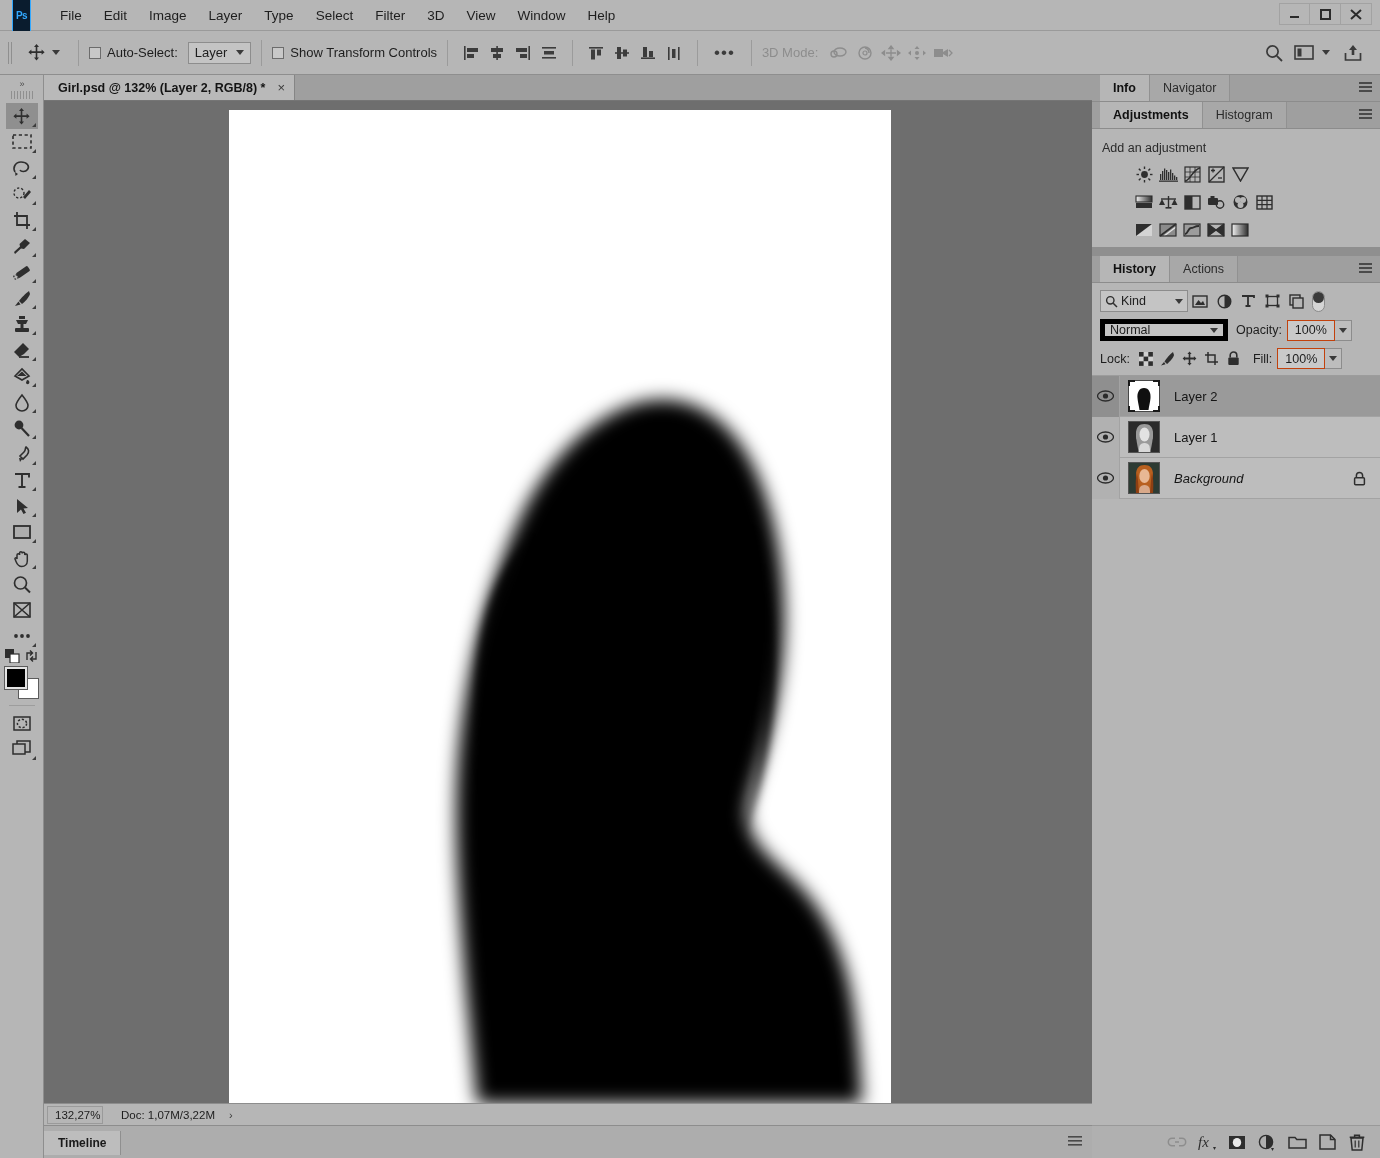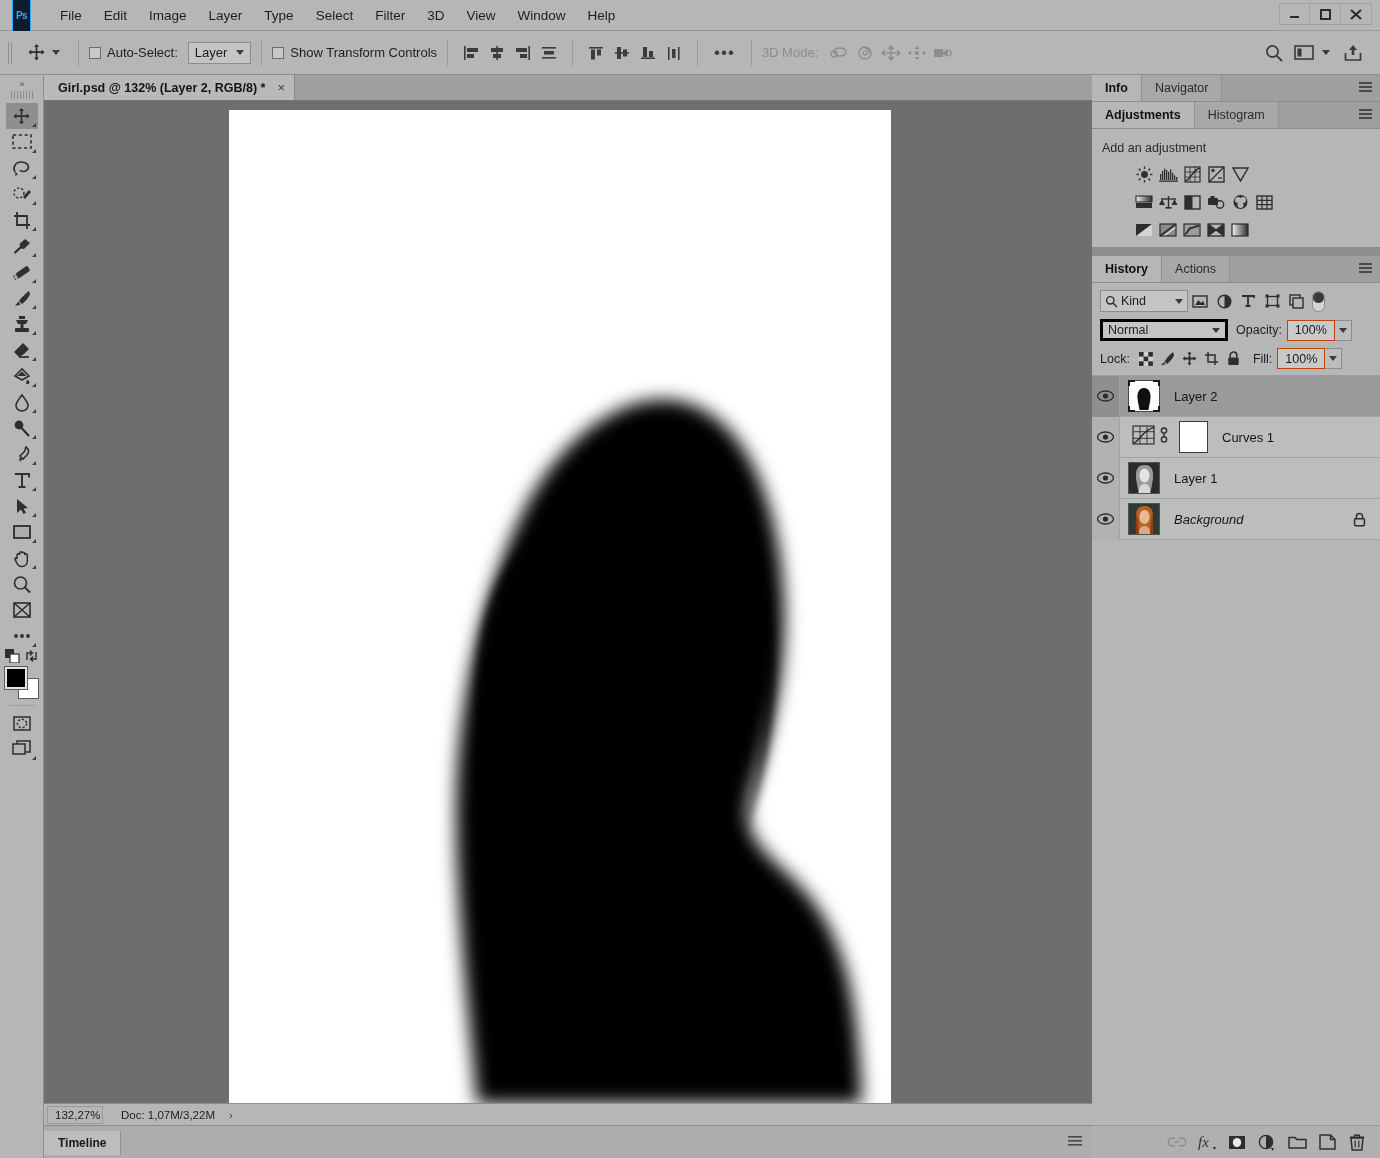--- a/index.html
+++ b/index.html
@@ -139,21 +139,21 @@
   
   .right { position: absolute; top: 75px; left: 1092px; width: 288px; height: 1083px; background: #b6b6b6; }
   .panel-tabs {
     display: flex; align-items: flex-end; height: 27px; background: #9f9f9f;
     border-bottom: 1px solid #8c8c8c; position: relative;
   }
   .ptab {
     height: 26px; padding: 0 13px; font-size: 12.5px; color: #2b2b2b;
     display: flex; align-items: center; background: #a8a8a8; border-right: 1px solid #919191;
   }
-  .ptab.active { background: #b6b6b6; color: #111; font-weight: bold; }
+  .ptab.active { background: #b6b6b6; color: #111; font-weight: bold; margin-left: 8px; }
   .panel-menu {
     position: absolute; right: 8px; top: 7px; width: 13px; height: 11px;
     background: repeating-linear-gradient(to bottom,#4a4a4a 0 2px,transparent 2px 4px);
   }
   .panel-body { background: #b6b6b6; }
   .adj-title { font-size: 12.5px; color: #2a2a2a; padding: 12px 0 8px 10px; }
   .adj-row { display: flex; padding-left: 40px; margin-bottom: 6px; }
   .adj-icon { width: 24px; height: 22px; display: flex; align-items: center; justify-content: center; }
 
   .filter-row { display: flex; align-items: center; padding: 7px 8px 5px 8px; }
@@ -166,21 +166,21 @@
   .fi { width: 24px; height: 22px; display: flex; align-items: center; justify-content: center; }
   .toggle-pill {
     width: 13px; height: 21px; border-radius: 7px; background: #d5d5d5; border: 1px solid #8a8a8a;
     position: relative; margin-left: 4px;
   }
   .toggle-pill::after { content:''; position:absolute; left:0px; top:0px; width: 11px; height: 11px;
     border-radius: 50%; background: #3a3a3a; }
 
   .blend-row { display: flex; align-items: center; padding: 2px 8px 4px 8px; }
   .blend-select {
-    width: 128px; height: 22px; background: #c4c4c4; border: 3px solid #000000;
+    width: 128px; height: 22px; background: #c4c4c4; border: 5px solid #000000;
     display: flex; align-items: center; font-size: 12.5px; color: #1d1d1d; padding: 0 5px;
   }
   .blend-select .arr { margin-left: auto; width: 0; height: 0; border-left: 4px solid transparent;
     border-right: 4px solid transparent; border-top: 5px solid #3a3a3a; }
   .small-label { font-size: 12.5px; color: #1d1d1d; margin: 0 5px 0 8px; }
   .num-field {
     width: 48px; height: 21px; background: #c9c9c9; border: 1px solid #c2410c;
     font-size: 12.5px; color: #1d1d1d; display: flex; align-items: center; justify-content: center;
   }
   .num-stepper {
@@ -926,44 +926,20 @@
               <path d="M1 6 V1 H7"></path>
                 <path d="M25 1 H31 V6"></path>
                 <path d="M31 26 V31 H25"></path>
                 <path d="M7 31 H1 V26"></path>
             </g>
           </svg>
         </div>
         <span class="layer-name">Layer 2</span>
       </div>
 
-      <div class="layer-row">
-        <div class="eye-cell">
-          <svg width="17" height="12">
-              <ellipse cx="8.5" cy="6" rx="8" ry="5" fill="none" stroke="#2b2b2b" stroke-width="1.3"></ellipse>
-              <circle cx="8.5" cy="6" r="2.6" fill="#2b2b2b"></circle>
-            </svg>
-        </div>
-        <div style="margin-left:12px">
-          <svg width="23" height="20">
-              <rect x="1" y="1" width="21" height="18" fill="none" stroke="#2e2e2e" stroke-width="1.2"></rect>
-              <path d="M1 6.7 H22 M1 13.3 H22 M8 1 V19 M15 1 V19" stroke="#2e2e2e" stroke-width="0.9"></path>
-              <path d="M1 18 C7 18 10 5 22 2.5" stroke="#2e2e2e" stroke-width="1.5" fill="none"></path>
-            </svg>
-        </div>
-        <span class="chainlink">
-          <svg width="10" height="18">
-              <path d="M5 2 a2.6 2.6 0 0 1 0 5.2 a2.6 2.6 0 0 1 0 -5.2 Z" fill="none" stroke="#2e2e2e" stroke-width="1.4"></path>
-              <path d="M5 10.8 a2.6 2.6 0 0 1 0 5.2 a2.6 2.6 0 0 1 0 -5.2 Z" fill="none" stroke="#2e2e2e" stroke-width="1.4"></path>
-              <path d="M5 7 V11" stroke="#2e2e2e" stroke-width="1.4"></path>
-            </svg>
-        </span>
-        <div class="mask-thumb"></div>
-        <span class="layer-name">Curves 1</span>
-      </div>
 
       <div class="layer-row">
         <div class="eye-cell">
           <svg width="17" height="12">
               <ellipse cx="8.5" cy="6" rx="8" ry="5" fill="none" stroke="#2b2b2b" stroke-width="1.3"></ellipse>
               <circle cx="8.5" cy="6" r="2.6" fill="#2b2b2b"></circle>
             </svg>
         </div>
         <div class="thumb">
           <svg width="31" height="31" viewBox="0 0 31 31">

